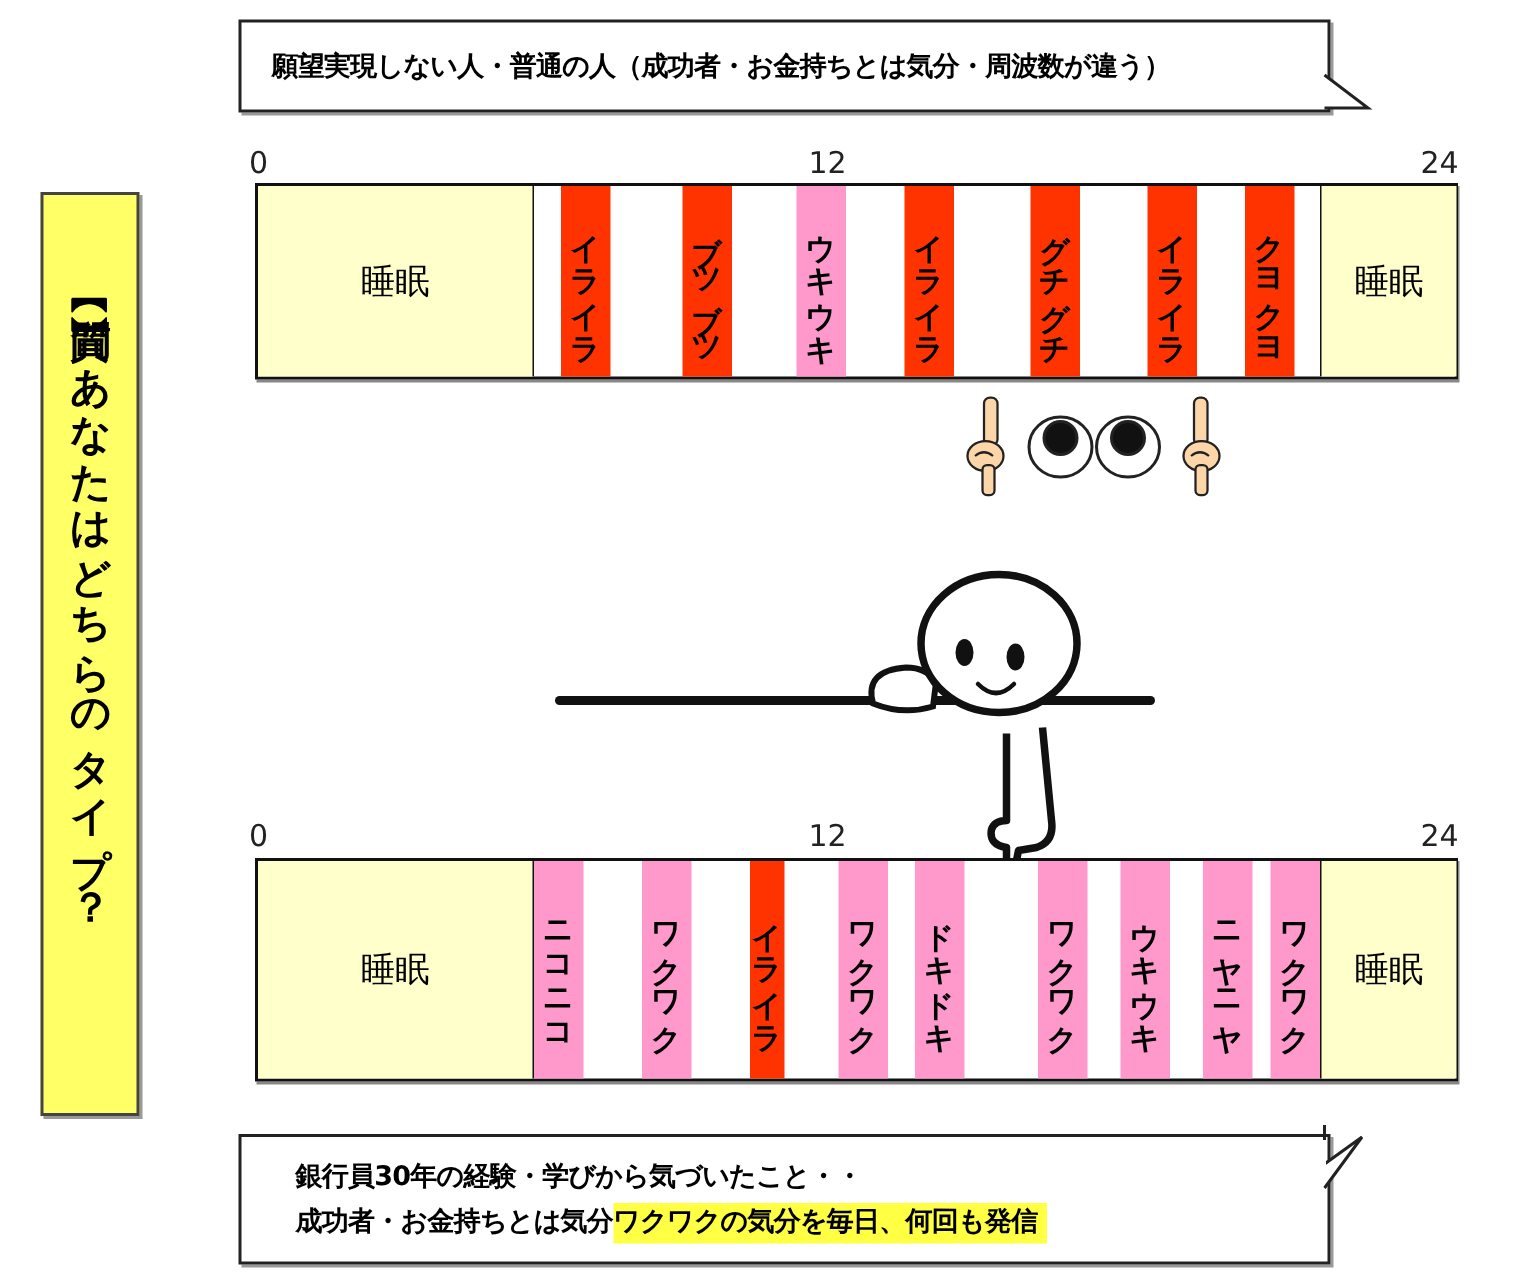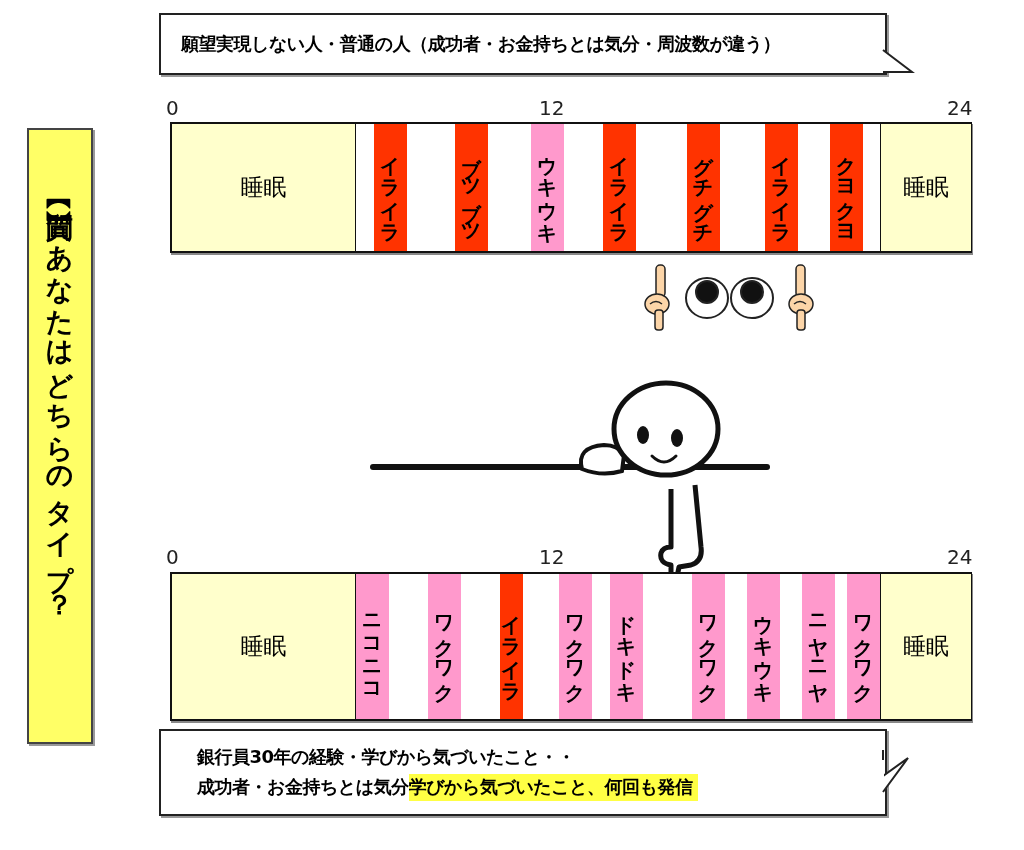--- a/index.html
+++ b/index.html
@@ -133,22 +133,22 @@
       <span class="vt">ニヤニヤ</span>
     </div>
   <div class="seg" style="left:675px; width:33px; background:#ff99cc;">
       <span class="vt">ワクワク</span>
     </div>
   <div class="seg sleep right" style="left:708px; width:90px;">
     <span>睡眠</span>
   </div>
 </div>
 
-<div class="bubble" style="left:159px; top:729px; width:724px; height:83px;">
+<div class="bubble" style="left:159px; top:756px; width:724px; height:83px;">
   <div class="bubble-text" style="position:absolute; left:36px; top:14px;">銀行員30年の経験・学びから気づいたこと・・</div>
   <div class="bubble-text" style="position:absolute; left:36px; top:44px;">
-    <span>成功者・お金持ちとは気分</span><span class="hl" style="padding:2px 6px 4px 0;">学びから気づいたこと、何回も発信</span>
+    <span>成功者・お金持ちとは気分</span><span class="hl" style="padding:2px 6px 4px 0;">ワクワクの気分を毎日、何回も発信</span>
   </div>
 </div>
 <svg class="tail" style="left:880px; top:748px;" width="36" height="46">
   <polyline points="3,2 3,28 28,10 3,44" fill="#fff" stroke="#222" stroke-width="2"></polyline>
   <rect x="0" y="12" width="4" height="22" fill="#fff"></rect>
 </svg>
 
 </body></html>

